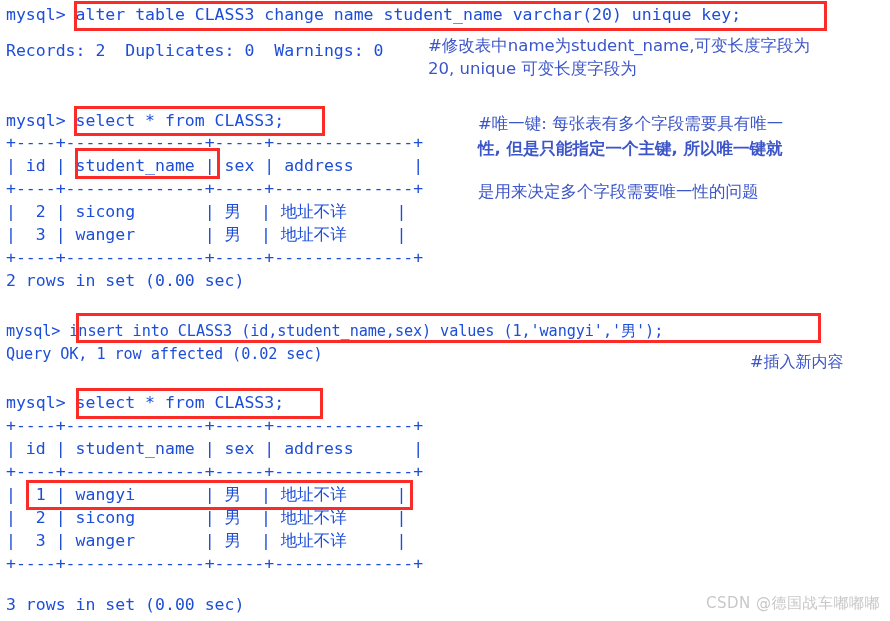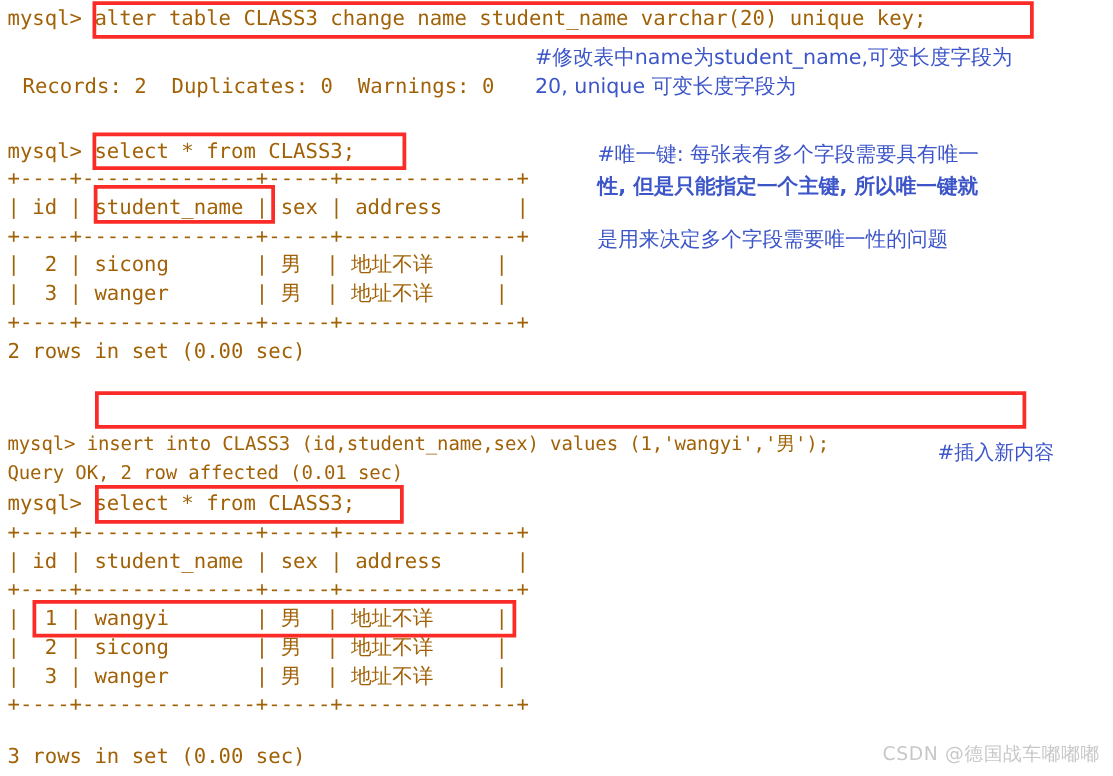--- a/index.html
+++ b/index.html
@@ -24,27 +24,26 @@
     width: 890px;
     height: 621px;
   }
   .line {
     position: absolute;
     left: 6px;
     white-space: pre;
     font-family: "DejaVu Sans Mono", "Liberation Mono", monospace;
     font-size: 16.5px;
     line-height: 22px;
-    color: #a16207;
+    color: #1d4ed8;
     letter-spacing: 0px;
   }
   .line.narrow {
     font-size: 15.2px;
     letter-spacing: -0.1px;
-    margin-top: 24px;
   }
 
   
   .redbox {
     position: absolute;
     border: 3px solid #fb2c27;
     box-sizing: border-box;
     pointer-events: none;
     background: transparent;
   }
@@ -75,33 +74,33 @@
     white-space: pre;
     margin-left: 12px;
   }
 </style>
 </head>
 <body>
 
 <div id="terminal">
 
   <div class="line" style="top:4px;">mysql&gt; alter table CLASS3 change name student_name varchar(20) unique key;</div>
-  <div class="line" style="top:58px;margin-left:12px;">Records: 2  Duplicates: 0  Warnings: 0</div>
+  <div class="line" style="top:40px;">Records: 2  Duplicates: 0  Warnings: 0</div>
 
   <div class="line" style="top:110px;">mysql&gt; select * from CLASS3;</div>
   <div class="line" style="top:132px;">+----+--------------+-----+--------------+</div>
   <div class="line" style="top:155px;">| id | student_name | sex | address      |</div>
   <div class="line" style="top:178px;">+----+--------------+-----+--------------+</div>
   <div class="line" style="top:201px;">|  2 | sicong       | 男  | 地址不详     |</div>
   <div class="line" style="top:224px;">|  3 | wanger       | 男  | 地址不详     |</div>
   <div class="line" style="top:247px;">+----+--------------+-----+--------------+</div>
   <div class="line" style="top:270px;text-align:center;">2 rows in set (0.00 sec)</div>
 
   <div class="line narrow" style="top:320px;">mysql&gt; insert into CLASS3 (id,student_name,sex) values (1,'wangyi','男');</div>
-  <div class="line narrow" style="top:343px;">Query OK, 2 row affected (0.01 sec)</div>
+  <div class="line narrow" style="top:343px;">Query OK, 1 row affected (0.02 sec)</div>
 
   <div class="line" style="top:392px;">mysql&gt; select * from CLASS3;</div>
   <div class="line" style="top:415px;">+----+--------------+-----+--------------+</div>
   <div class="line" style="top:438px;">| id | student_name | sex | address      |</div>
   <div class="line" style="top:461px;">+----+--------------+-----+--------------+</div>
   <div class="line" style="top:484px;">|  1 | wangyi       | 男  | 地址不详     |</div>
   <div class="line" style="top:507px;">|  2 | sicong       | 男  | 地址不详     |</div>
   <div class="line" style="top:530px;">|  3 | wanger       | 男  | 地址不详     |</div>
   <div class="line" style="top:553px;">+----+--------------+-----+--------------+</div>
   <div class="line" style="top:594px;">3 rows in set (0.00 sec)</div>

